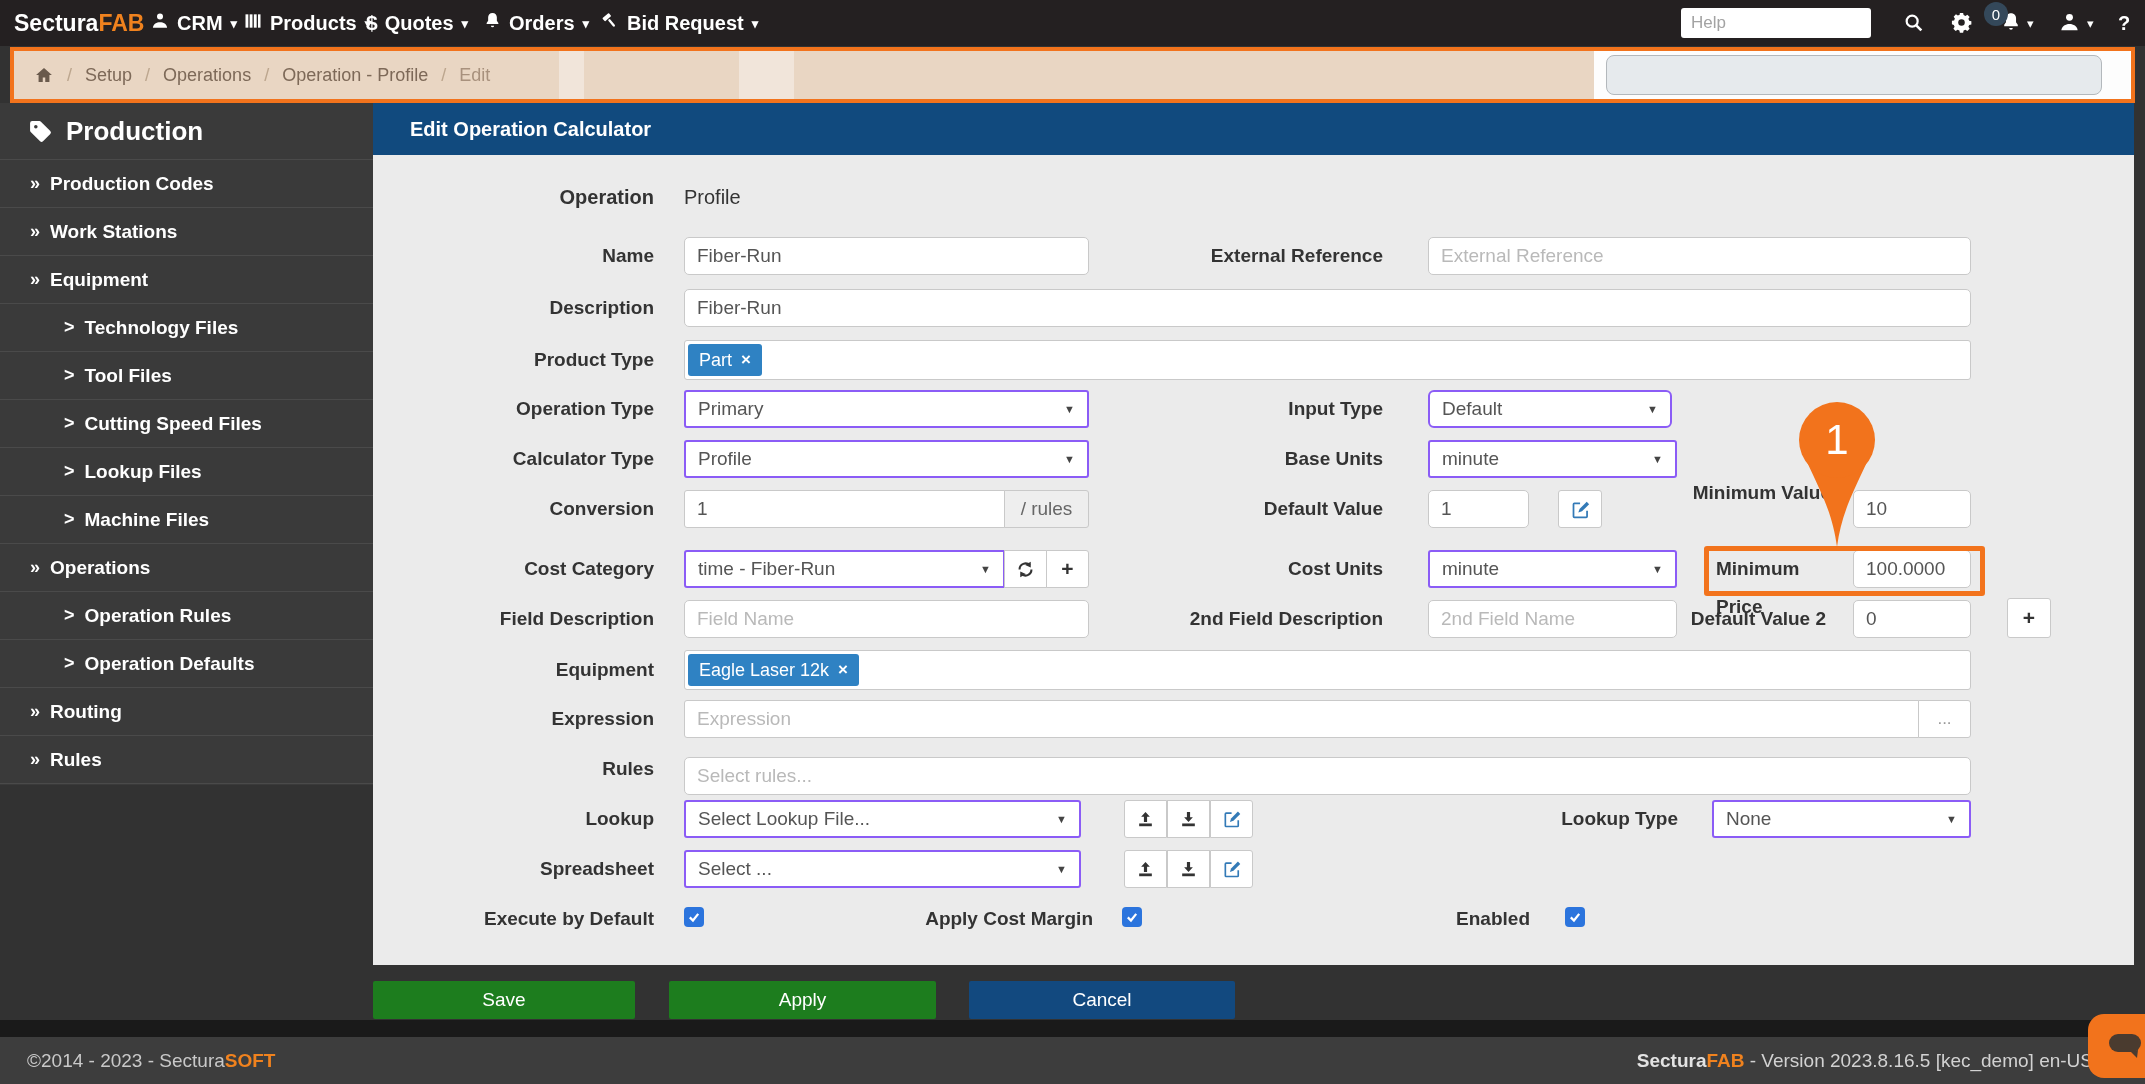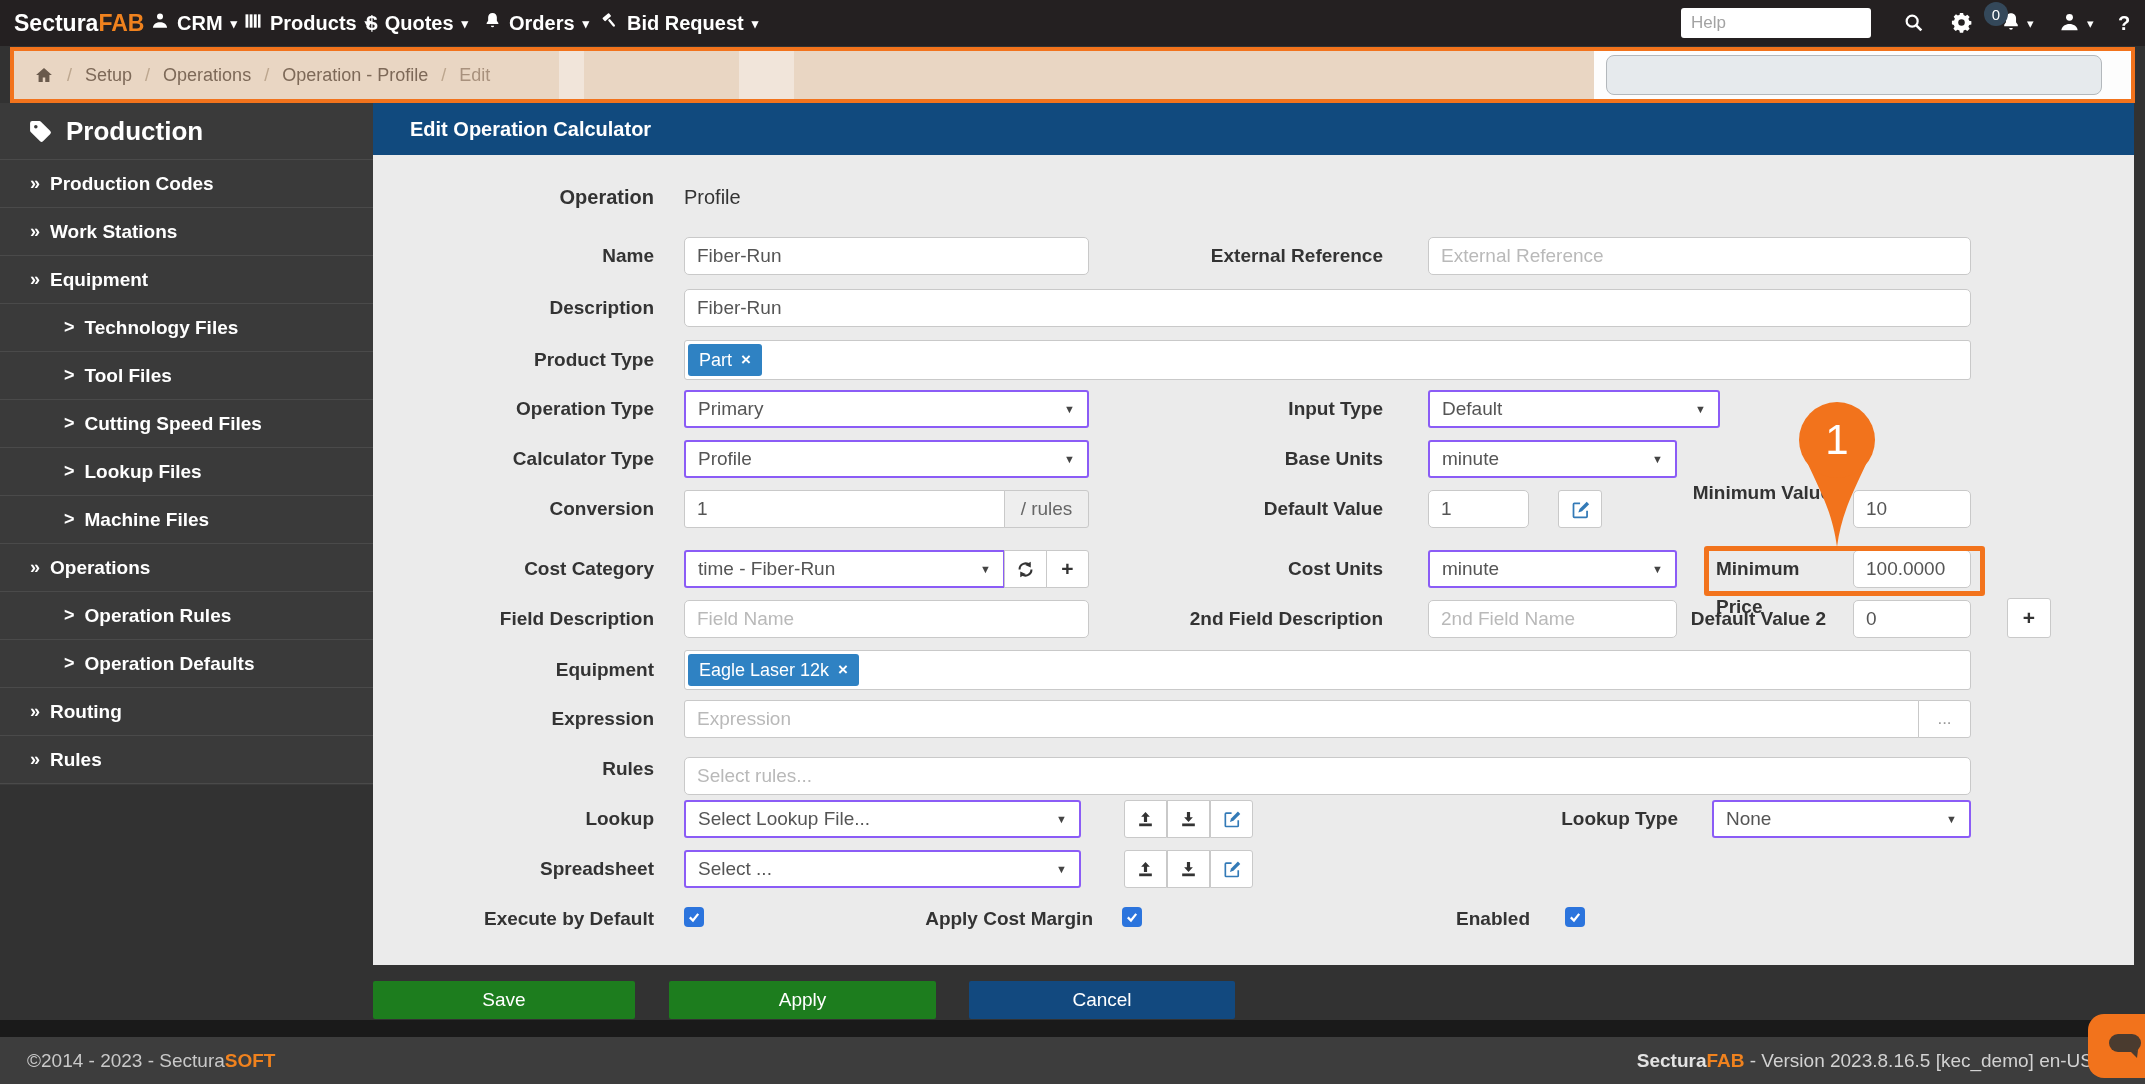--- a/index.html
+++ b/index.html
@@ -254,21 +254,21 @@
         <span class="x">×</span>
       </span>
   </div>
 
   <div class="flabel" style="left:0; top:235px; width:281px;">Operation Type</div>
   <div class="fselect" style="left:311px; top:235px; width:405px;">
       <span>Primary</span>
       <span class="sel-caret">▼</span>
     </div>
   <div class="flabel" style="left:700px; top:235px; width:310px;">Input Type</div>
-  <div class="fselect" style="left:1055px; top:235px; width:292px;">
+  <div class="fselect" style="left:1055px; top:235px; width:244px;border-radius:6px;">
       <span>Default</span>
       <span class="sel-caret">▼</span>
     </div>
 
   <div class="flabel" style="left:0; top:285px; width:281px;">Calculator Type</div>
   <div class="fselect" style="left:311px; top:285px; width:405px;">
       <span>Profile</span>
       <span class="sel-caret">▼</span>
     </div>
   <div class="flabel" style="left:700px; top:285px; width:310px;">Base Units</div>

